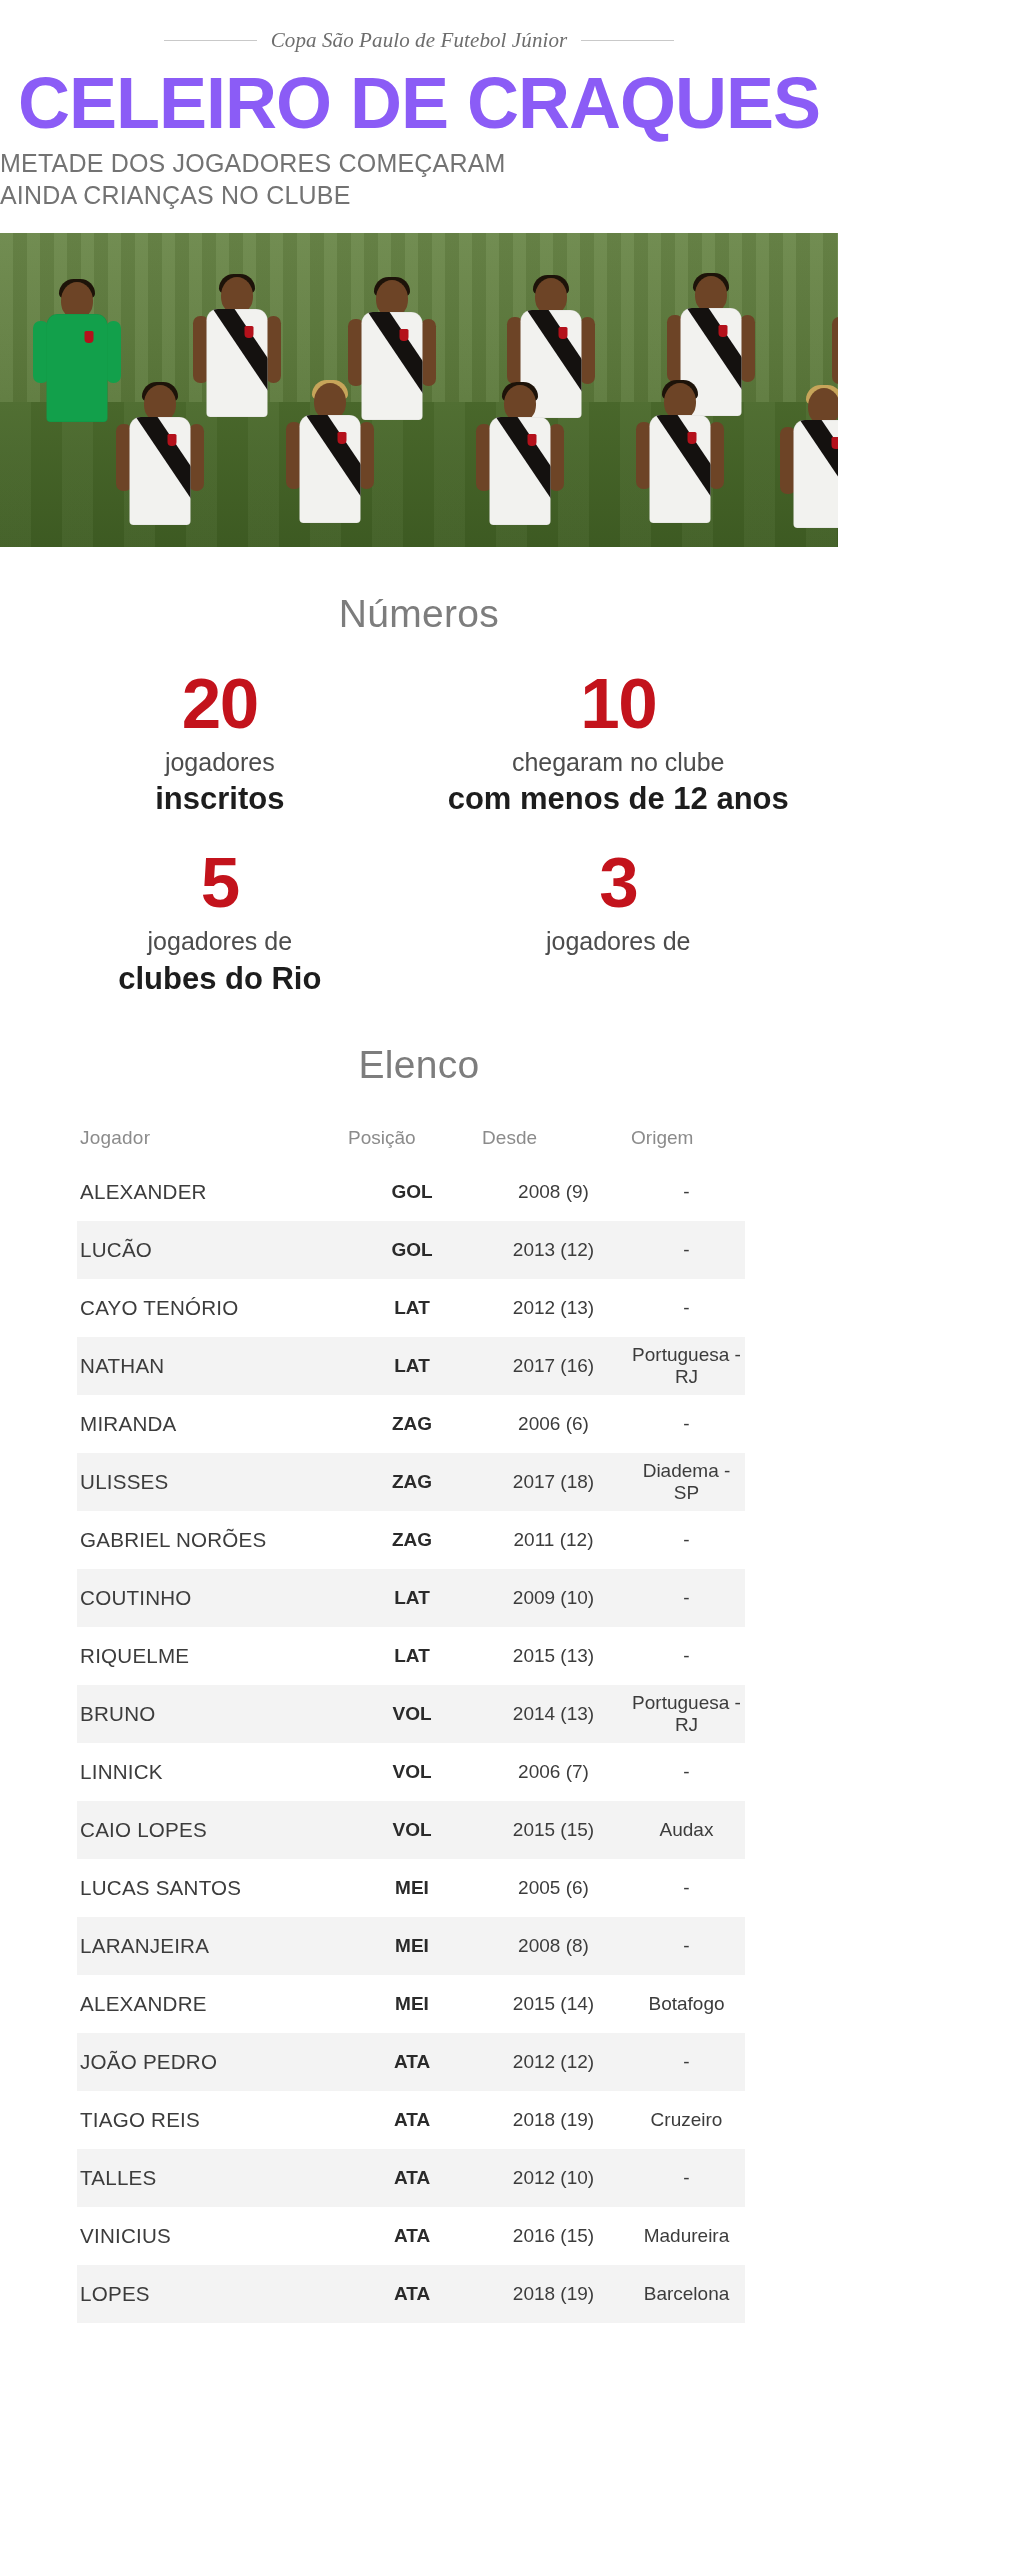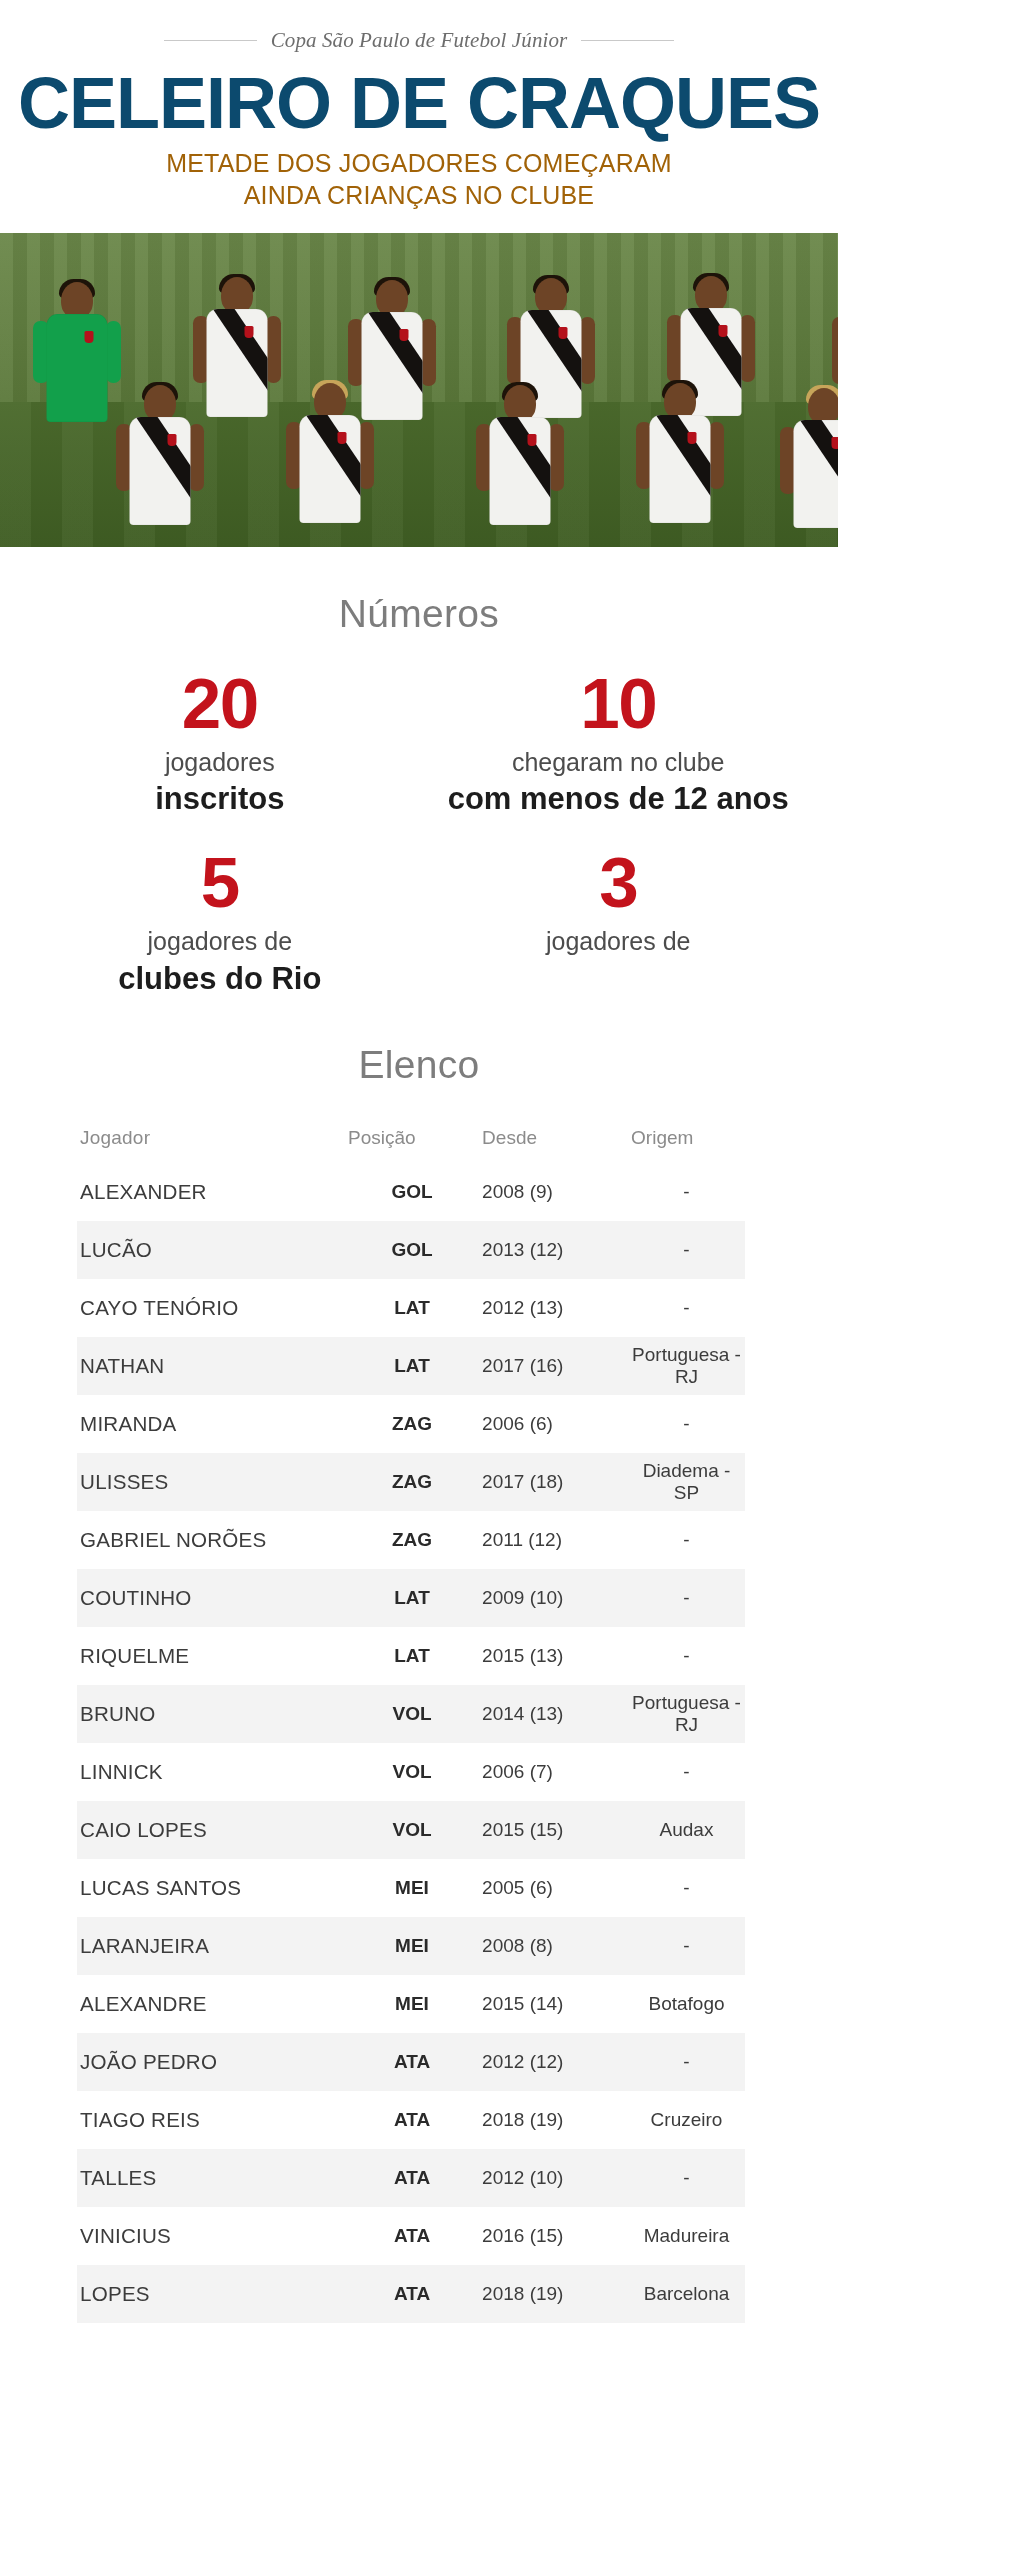--- a/index.html
+++ b/index.html
@@ -42,28 +42,27 @@
     padding: 0 13.4px;
     white-space: nowrap;
   }
 
   .headline {
     text-align: center;
     font-weight: bold;
     font-size: 72px;
     line-height: 1.02;
     letter-spacing: -1px;
-    color: #0c4a6e;
+    color: #8b5cf6;
     margin: 9.3px 0 3.1px 0;
   }
   .subhead {
-    text-align: center;
     font-size: 25px;
     line-height: 1.26;
-    color: #a16207;
+    color: #737373;
     font-weight: 400;
     letter-spacing: 0.2px;
     margin: 7.2px 0 0 0;
   }
   .subhead .line2 { display: block; }
 
   
   .photo {
     position: relative;
     width: 1030px;
@@ -231,21 +230,21 @@
   }
   .c-pos {
     font-size: 19px;
     font-weight: bold;
     color: #2a2a2a;
     text-align: center;
   }
   .c-since {
     font-size: 19px;
     color: #3c3c3c;
-    text-align: left;
+    text-align: center;
   }
   .c-origin {
     font-size: 19px;
     color: #3c3c3c;
     text-align: center;
   }
   .t-head .c-pos, .t-head .c-since, .t-head .c-origin { text-align: left; }
   .t-head .c-name { text-align: left; }
 </style>
 </head>

